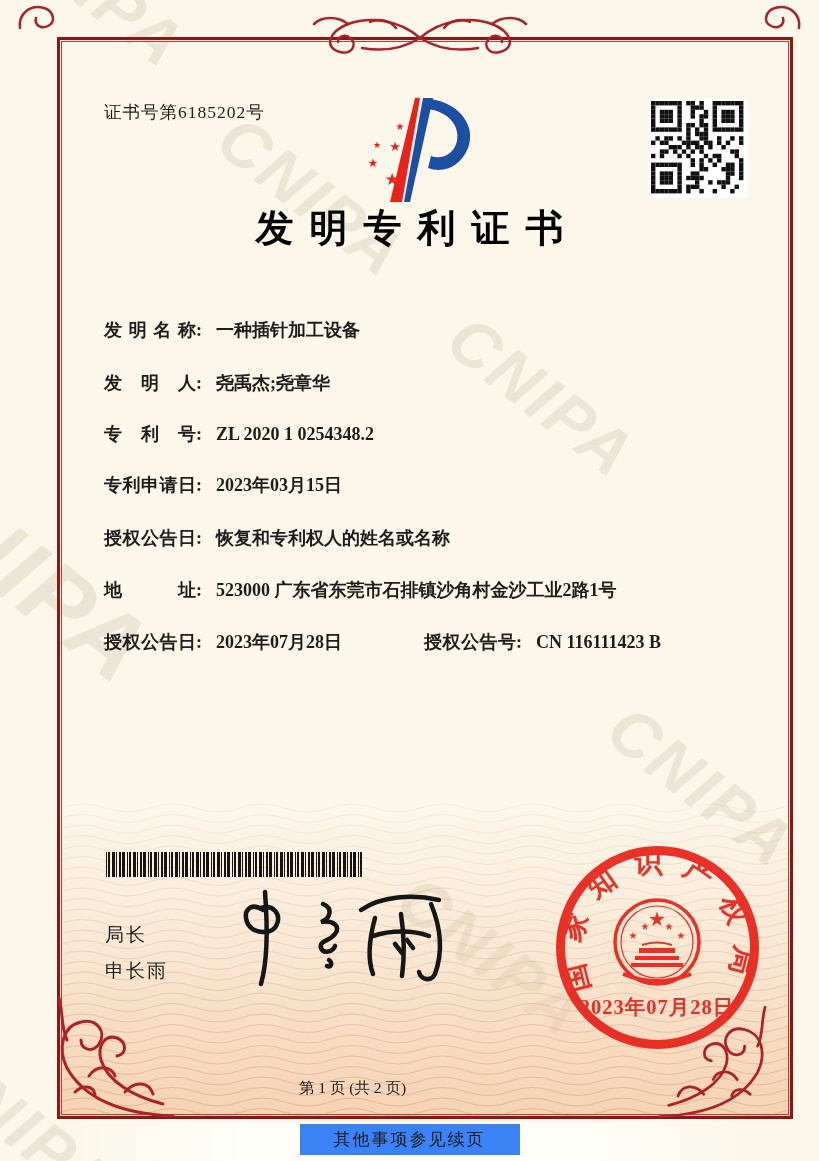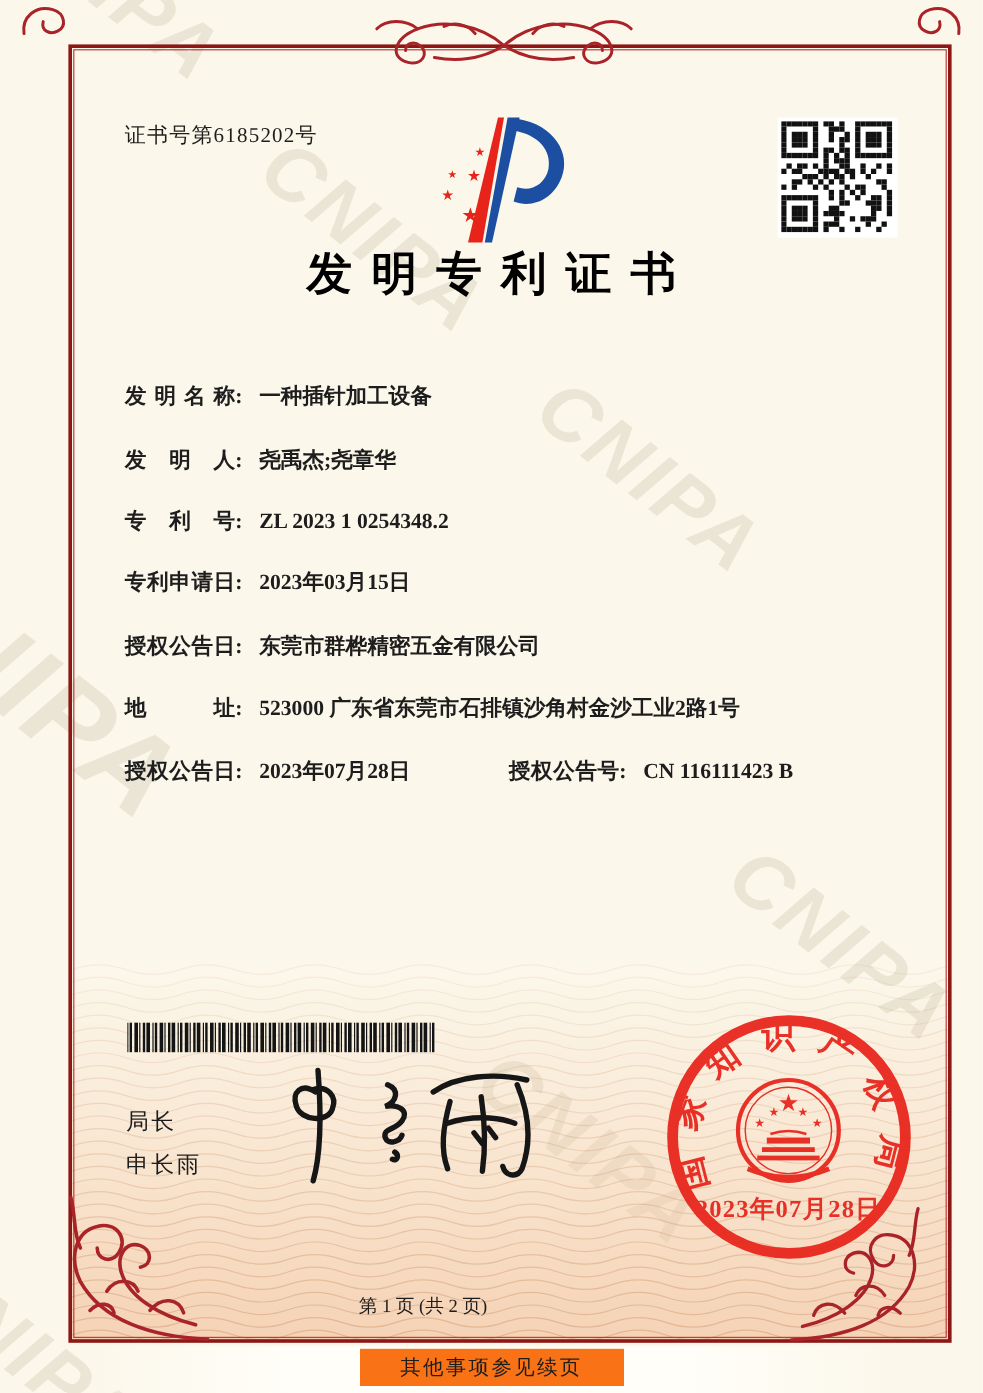--- a/index.html
+++ b/index.html
@@ -34,21 +34,21 @@
   .frow { white-space: nowrap; font-size: 18px; font-weight: bold; }
   .flabel { display: inline-block; width: 92px; text-align: justify; text-align-last: justify; }
   .fvalue { margin-left: 14px; }
   .paras { width: 636px; font-size: 16.5px; line-height: 28px; letter-spacing: 1.3px;
            text-align: justify; color: #222; }
   .paras p { text-indent: 2em; margin-bottom: 5px; }
   .sig-label { font-size: 19px; letter-spacing: 2px; }
   .pagefoot { width: 705px; text-align: center; font-size: 15.5px; }
   .note { left: 0; top: 1124px; width: 819px; text-align: center; font-size: 17px;
           letter-spacing: 2px; z-index: 2; }
-  .note span { background: #f97316; padding: 4px 34px; display: inline-block; font-family: Liberation Mono, monospace; }
+  .note span { background: #3b82f6; padding: 4px 34px; display: inline-block; font-family: Liberation Mono, monospace; }
   .notebg { position: absolute; left: 0; top: 1122px; width: 819px; height: 39px;
             background: linear-gradient(to right, rgba(255,254,248,0) 8%, #fffef8 30%,
                         #fffef8 70%, rgba(255,254,248,0) 92%); z-index: 1; }
 
   
   #qrbox { position: absolute; left: 648px; top: 98px; width: 100px; height: 100px;
            background: #fff; z-index: 2; }
   #qr { position: absolute; left: 3px; top: 3px; }
   #barcode { position: absolute; left: 106px; top: 852px; z-index: 2; }
   #logo { position: absolute; left: 352px; top: 96px; z-index: 2; }
@@ -375,27 +375,27 @@
 
   <div class="abs title" style="left:0; top:203px;">发明专利证书</div>
 
   <div class="abs frow" style="left:104px; top:318px;">
     <span class="flabel">发明名称</span><span>:</span><span class="fvalue">一种插针加工设备</span>
   </div>
   <div class="abs frow" style="left:104px; top:371px;">
     <span class="flabel">发明人</span><span>:</span><span class="fvalue">尧禹杰;尧章华</span>
   </div>
   <div class="abs frow" style="left:104px; top:422px;">
-    <span class="flabel">专利号</span><span>:</span><span class="fvalue">ZL 2023 1 0254348.2</span>
+    <span class="flabel">专利号</span><span>:</span><span class="fvalue">ZL 2020 1 0254348.2</span>
   </div>
   <div class="abs frow" style="left:104px; top:473px;">
     <span class="flabel">专利申请日</span><span>:</span><span class="fvalue">2023年03月15日</span>
   </div>
   <div class="abs frow" style="left:104px; top:526px;">
-    <span class="flabel">授权公告日</span><span>:</span><span class="fvalue">东莞市群桦精密五金有限公司</span>
+    <span class="flabel">授权公告日</span><span>:</span><span class="fvalue">恢复和专利权人的姓名或名称</span>
   </div>
   <div class="abs frow" style="left:104px; top:578px;">
     <span class="flabel">地址</span><span>:</span><span class="fvalue">523000 广东省东莞市石排镇沙角村金沙工业2路1号</span>
   </div>
   <div class="abs frow" style="left:104px; top:630px;">
     <span class="flabel">授权公告日</span><span>:</span><span class="fvalue">2023年07月28日</span>
   </div>
   <div class="abs frow" style="left:424px; top:630px;">
     <span class="flabel">授权公告号</span><span>:</span><span class="fvalue">CN 116111423 B</span>
   </div>

